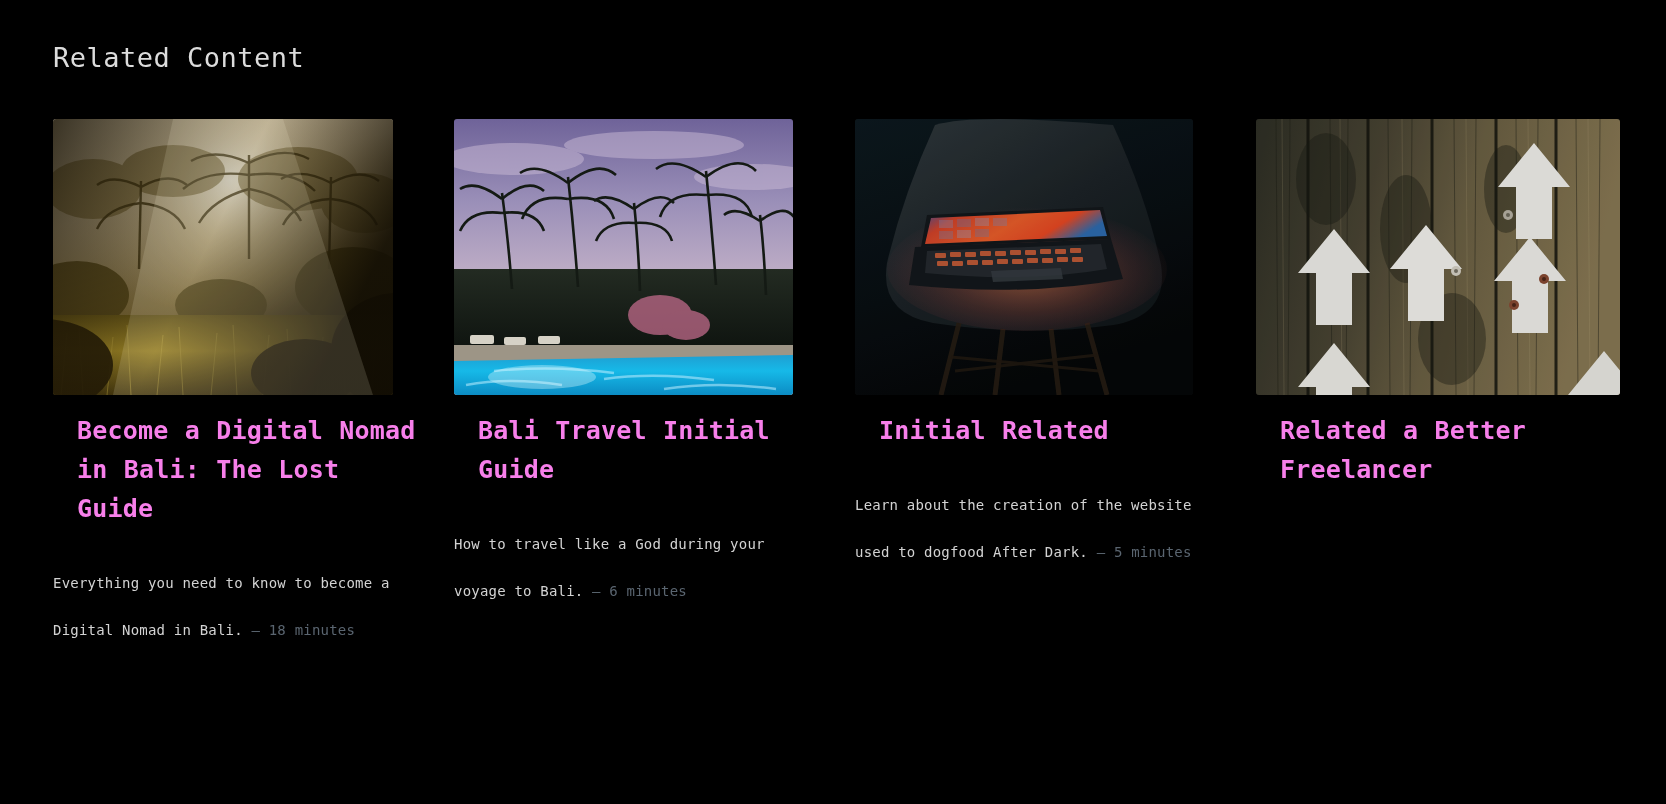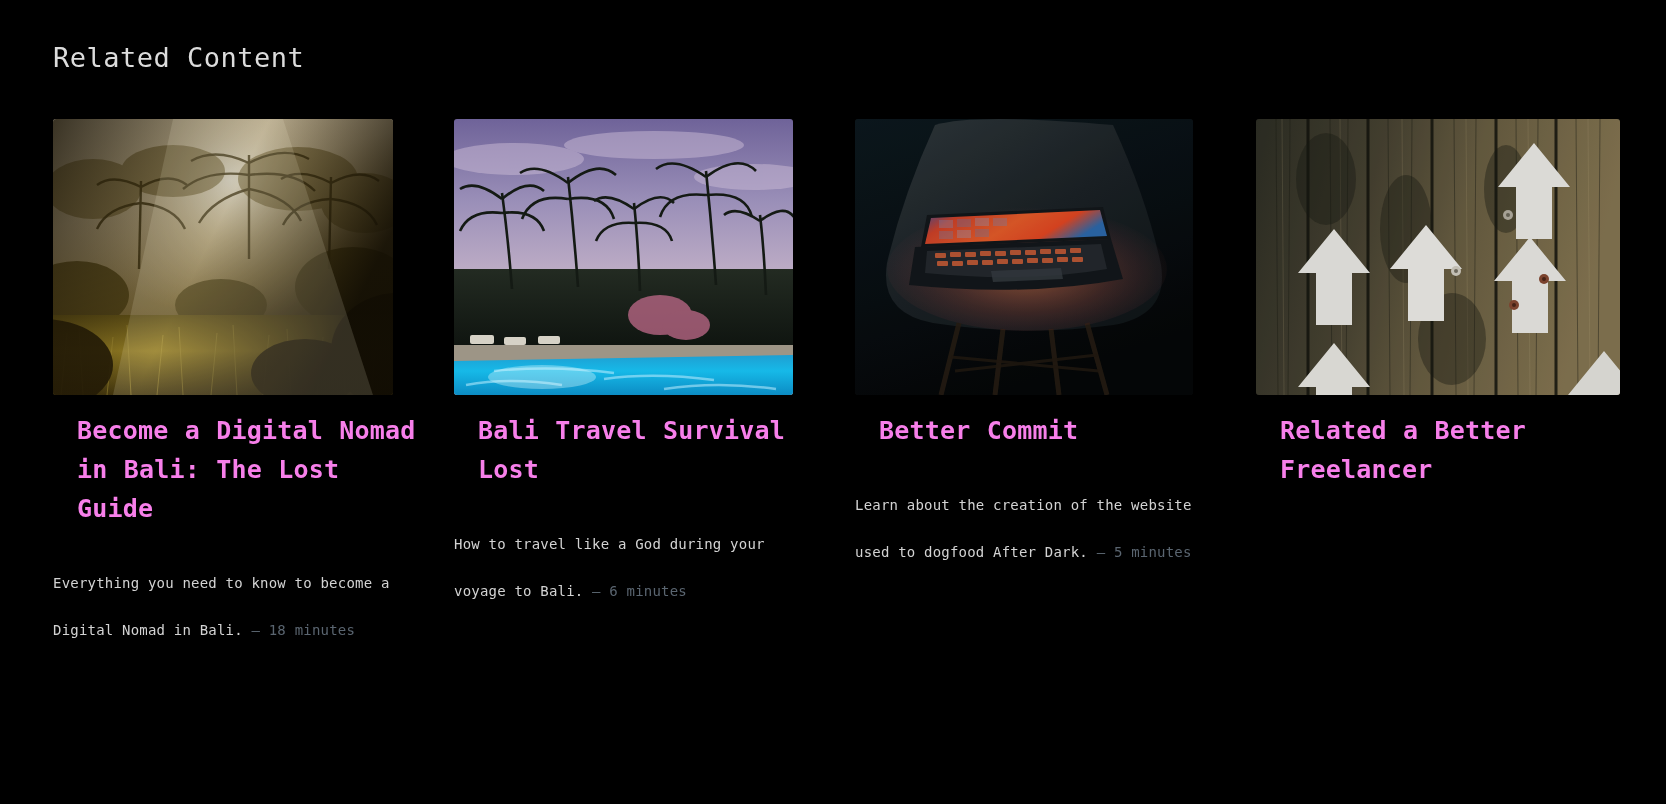--- a/index.html
+++ b/index.html
@@ -238,21 +238,21 @@
           <g stroke="#bfeeff" stroke-width="2.4" opacity="0.55" fill="none">
             <path d="M12 266 q44 -8 96 0"></path>
             <path d="M150 260 q50 -7 110 1"></path>
             <path d="M40 252 q60 -6 120 2"></path>
             <path d="M210 270 q54 -8 112 0"></path>
           </g>
 
           <ellipse cx="88" cy="258" rx="54" ry="12" fill="#e6fbff" opacity="0.35"></ellipse>
         </svg>
       </div>
-      <h3 class="card-title">Bali Travel Survival Lost</h3>
+      <h3 class="card-title">Bali Travel Initial Guide</h3>
       <p class="card-excerpt">
         <span>How to travel like a God during your voyage to Bali.</span>
         <span class="read-time">— 6 minutes</span>
       </p>
     </article>
 
     <article class="card">
       <div class="card-thumb">
         <svg viewBox="0 0 338 276" preserveAspectRatio="none" aria-hidden="true">
           <defs>
@@ -333,21 +333,21 @@
             <rect x="187" y="139" width="11" height="5" rx="1"></rect>
             <rect x="202" y="138" width="11" height="5" rx="1"></rect>
             <rect x="217" y="138" width="11" height="5" rx="1"></rect>
           </g>
 
           <path d="M136 152 L206 149 L208 160 L138 163 Z" fill="#3a4046" opacity="0.8"></path>
 
           <rect width="338" height="276" fill="#000" opacity="0.12"></rect>
         </svg>
       </div>
-      <h3 class="card-title">Better Commit</h3>
+      <h3 class="card-title">Initial Related</h3>
       <p class="card-excerpt">
         <span>Learn about the creation of the website used to dogfood After Dark.</span>
         <span class="read-time">— 5 minutes</span>
       </p>
     </article>
 
     <article class="card">
       <div class="card-thumb">
         <svg viewBox="0 0 364 276" preserveAspectRatio="none" aria-hidden="true">
           <defs>

